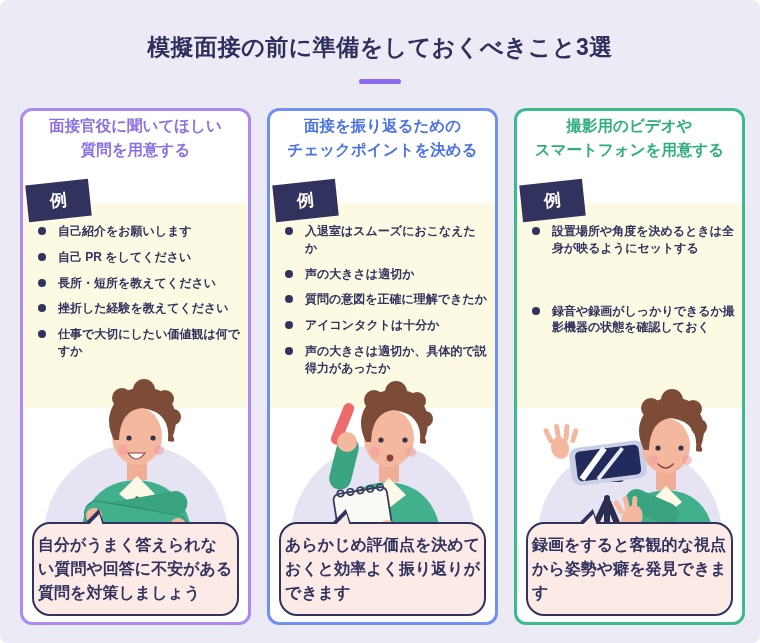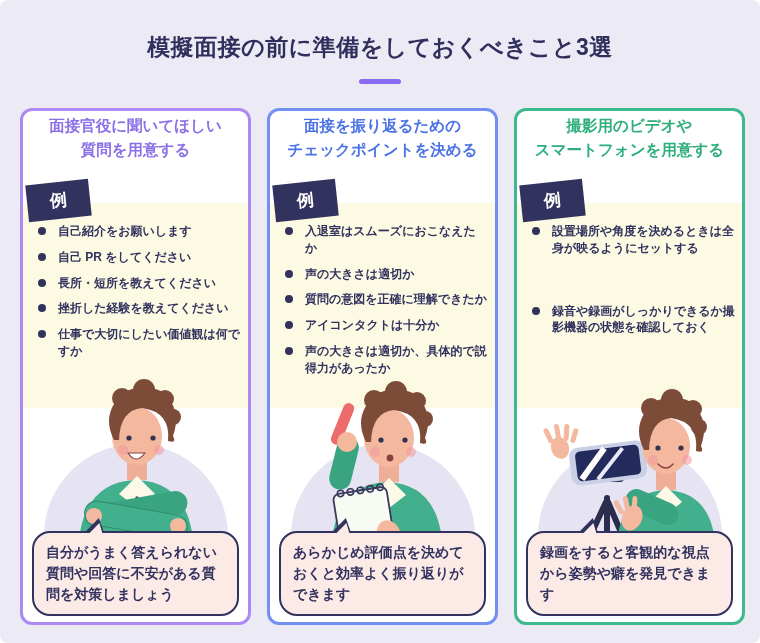--- a/index.html
+++ b/index.html
@@ -52,21 +52,21 @@
   }
   .gap-before{margin-top:46px;}
   .illustration{
     position:absolute;bottom:64px;left:0;right:0;height:182px;
     display:flex;justify-content:center;align-items:flex-end;z-index:3;
     pointer-events:none;
   }
   .note{
     position:absolute;left:9px;right:9px;bottom:6px;z-index:5;
     background:#FBEAE5;border:2.5px solid #32325E;border-radius:18px;
-    padding:9px 12px;font-size:14px;font-weight:bold;color:#32325F;
+    padding:9px 4px;font-size:16px;font-weight:bold;color:#32325F;
     line-height:1.5;
   }
   .note::before{
     content:"";position:absolute;top:-15px;left:52px;
     border-style:solid;border-width:0 9px 15px 11px;
     border-color:transparent transparent #32325E transparent;
     transform:skewX(-14deg);
   }
   .note::after{
     content:"";position:absolute;top:-10px;left:56px;

